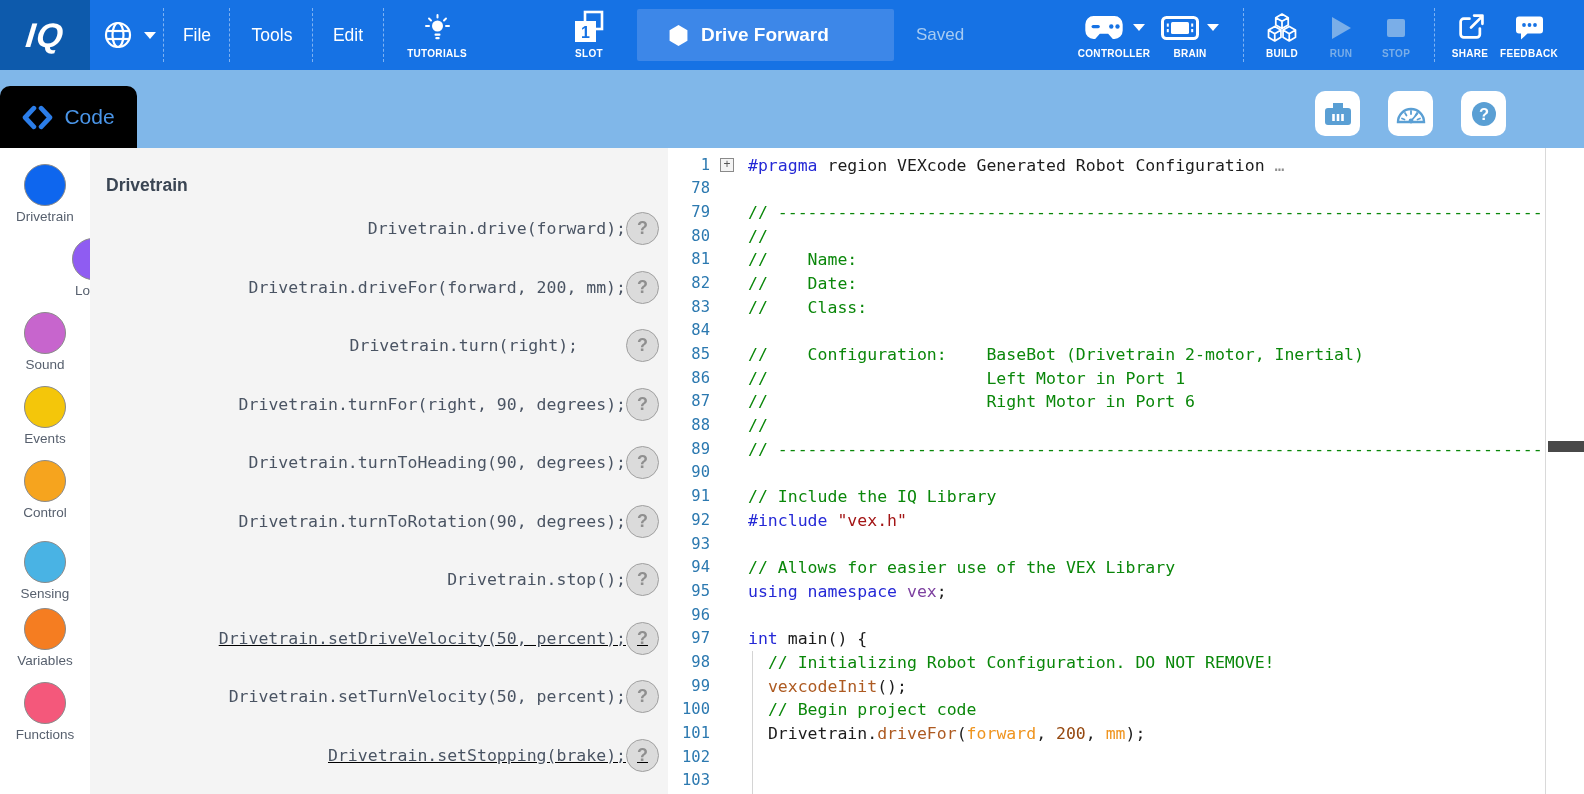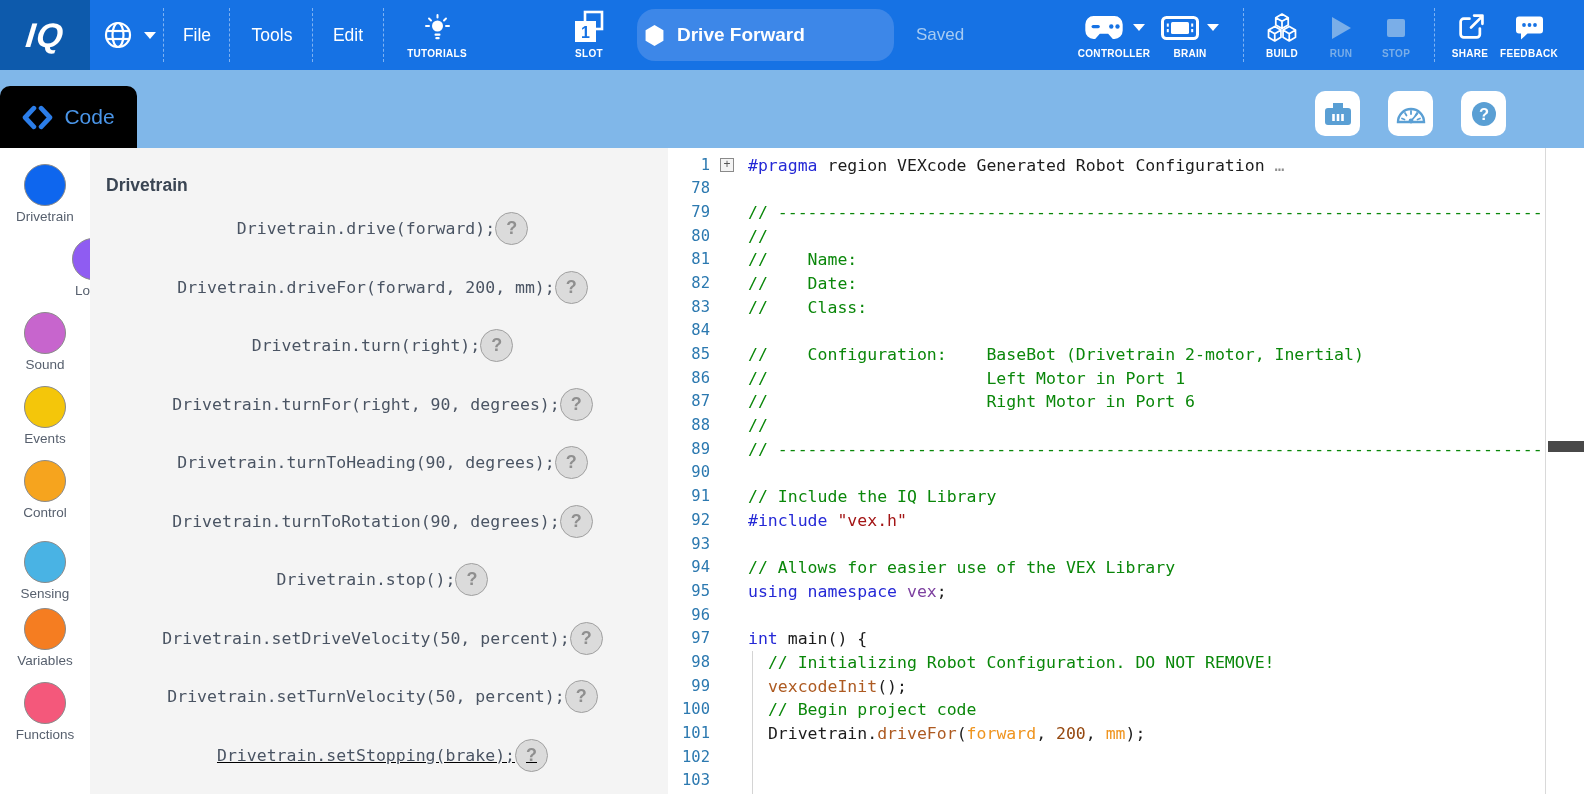--- a/index.html
+++ b/index.html
@@ -16,21 +16,21 @@
          border-top:7px solid #fff;margin-left:8px;}
   .vsep{position:absolute;top:8px;height:54px;border-left:1px dashed rgba(230,242,255,.5);}
   .menu-item{position:absolute;top:0;height:70px;line-height:70px;text-align:center;width:80px;
              color:#fff;font-size:17.5px;cursor:pointer;}
   .icon-btn{position:absolute;top:0;height:70px;display:flex;flex-direction:column;align-items:center;
             justify-content:center;cursor:pointer;}
   .icon-row{display:flex;align-items:center;height:32px;}
   .btn-label{font-size:10px;font-weight:bold;color:#fff;margin-top:4px;letter-spacing:.3px;}
   .btn-label.dim, .dim-ic{color:#7AAEE8;}
   .project-btn{position:absolute;left:637px;top:9px;width:257px;height:52px;background:#3D87E8;
-               border-radius:18px;display:flex;align-items:center;padding-left:8px;box-sizing:border-box;cursor:pointer;}
+               border-radius:2px;display:flex;align-items:center;padding-left:32px;box-sizing:border-box;cursor:pointer;}
   .project-name{color:#fff;font-size:19px;font-weight:600;margin-left:13px;}
   .saved{position:absolute;left:916px;top:0;height:70px;line-height:70px;color:#A7CBF2;font-size:17px;}
   .tri-run{width:0;height:0;border-top:11px solid transparent;border-bottom:11px solid transparent;
            border-left:19px solid #7AAEE8;}
   .sq-stop{width:18px;height:18px;background:#7AAEE8;border-radius:2px;}
 
   
   #subheader{position:absolute;left:0;top:70px;width:1584px;height:78px;background:#80B7E9;}
   .code-tab{position:absolute;left:0;top:16px;width:137px;height:62px;background:#000000;
             border-radius:10px 10px 0 0;display:flex;align-items:center;justify-content:center;gap:11px;cursor:pointer;}
@@ -42,21 +42,21 @@
   #sidebar{position:absolute;left:0;top:148px;width:90px;height:646px;background:#fff;}
   .cat{position:absolute;left:0;width:90px;height:74px;display:flex;flex-direction:column;
        align-items:center;cursor:pointer;}
   .cat-circle{width:42px;height:42px;border-radius:50%;border:1px solid #8A8A8A;box-sizing:border-box;}
   .cat-label{font-size:13.5px;color:#57606E;margin-top:3px;}
 
   
   #cmd-panel{position:absolute;left:90px;top:148px;width:578px;height:646px;background:#F4F4F4;}
   .panel-title{position:absolute;left:16px;top:27px;font-size:17.5px;font-weight:bold;color:#3A4553;}
   .cmd-row{position:absolute;left:16px;right:9px;height:33px;display:flex;align-items:center;
-           justify-content:center;}
+           justify-content:flex-end;}
   .cmd-text{font-family:"DejaVu Sans Mono",monospace;font-size:16.5px;color:#4A5463;cursor:grab;}
   .help-btn{width:33px;height:33px;border-radius:50%;background:#DBDBDB;border:1.5px solid #A0A0A0;
             box-sizing:border-box;color:#8F8F8F;font-size:18px;font-weight:bold;display:flex;
             align-items:center;justify-content:center;cursor:pointer;flex-shrink:0;}
 
   
   #editor{position:absolute;left:668px;top:148px;width:877px;height:646px;background:#fff;
           overflow:hidden;cursor:text;}
   #code-lines{position:absolute;left:0;top:5.5px;right:0;}
   .code-line{position:relative;height:23.7px;font-family:"DejaVu Sans Mono",monospace;font-size:16.5px;}
@@ -306,41 +306,41 @@
   <div class="panel-title">Drivetrain</div>
   <div id="commands">
       <div class="cmd-row" style="top: 64px;">
         <div class="cmd-text">Drivetrain.drive(forward);</div>
         <div class="help-btn">?</div>
       </div>
       <div class="cmd-row" style="top: 122.5px;">
         <div class="cmd-text">Drivetrain.driveFor(forward, 200, mm);</div>
         <div class="help-btn">?</div>
       </div>
-      <div class="cmd-row" style="top: 181px;">
+      <div class="cmd-row" style="top: 181px; gap: 48px;">
         <div class="cmd-text">Drivetrain.turn(right);</div>
         <div class="help-btn">?</div>
       </div>
       <div class="cmd-row" style="top: 239.5px;">
         <div class="cmd-text">Drivetrain.turnFor(right, 90, degrees);</div>
         <div class="help-btn">?</div>
       </div>
       <div class="cmd-row" style="top: 298px;">
         <div class="cmd-text">Drivetrain.turnToHeading(90, degrees);</div>
         <div class="help-btn">?</div>
       </div>
       <div class="cmd-row" style="top: 356.5px;">
         <div class="cmd-text">Drivetrain.turnToRotation(90, degrees);</div>
         <div class="help-btn">?</div>
       </div>
       <div class="cmd-row" style="top: 415px;">
         <div class="cmd-text">Drivetrain.stop();</div>
         <div class="help-btn">?</div>
       </div>
-      <div class="cmd-row" style="top: 473.5px;">
+      <div class="cmd-row" style="top: 473.5px; text-decoration: underline;">
         <div class="cmd-text">Drivetrain.setDriveVelocity(50, percent);</div>
         <div class="help-btn">?</div>
       </div>
       <div class="cmd-row" style="top: 532px;">
         <div class="cmd-text">Drivetrain.setTurnVelocity(50, percent);</div>
         <div class="help-btn">?</div>
       </div>
       <div class="cmd-row" style="top: 590.5px; text-decoration: underline;">
         <div class="cmd-text">Drivetrain.setStopping(brake);</div>
         <div class="help-btn">?</div>

